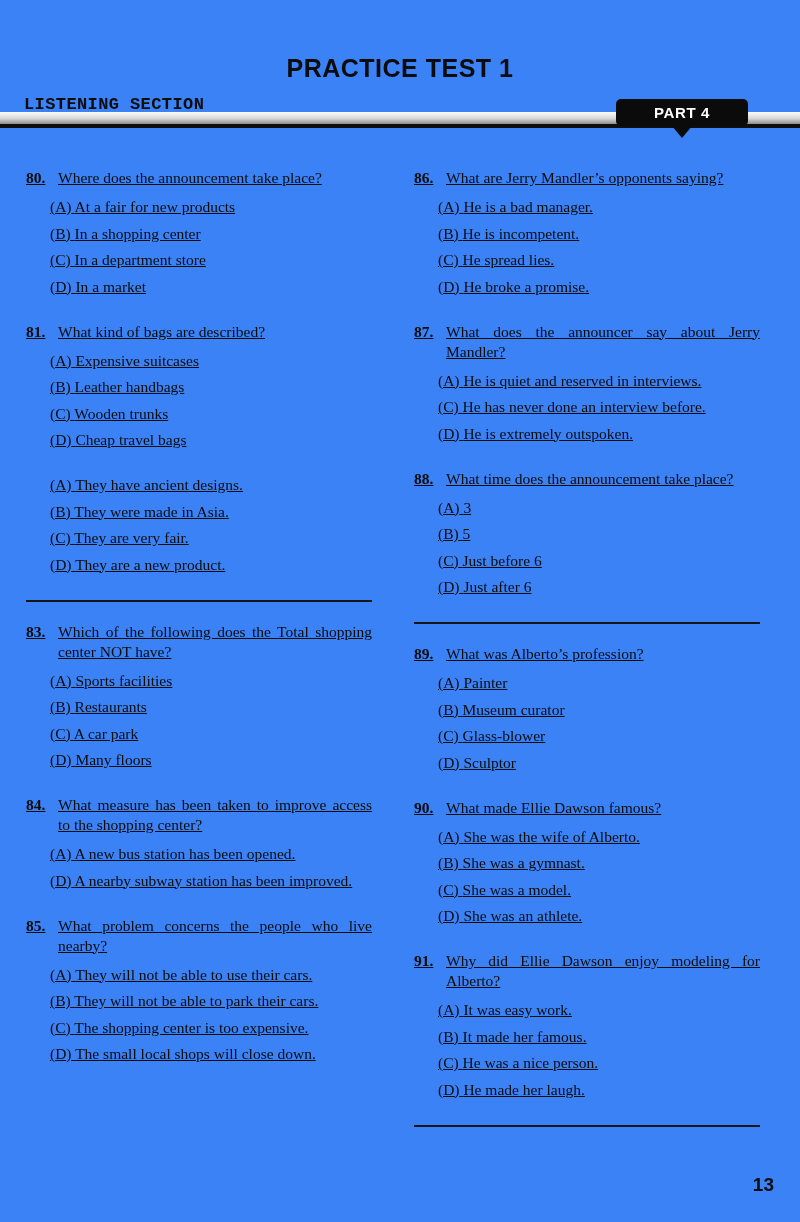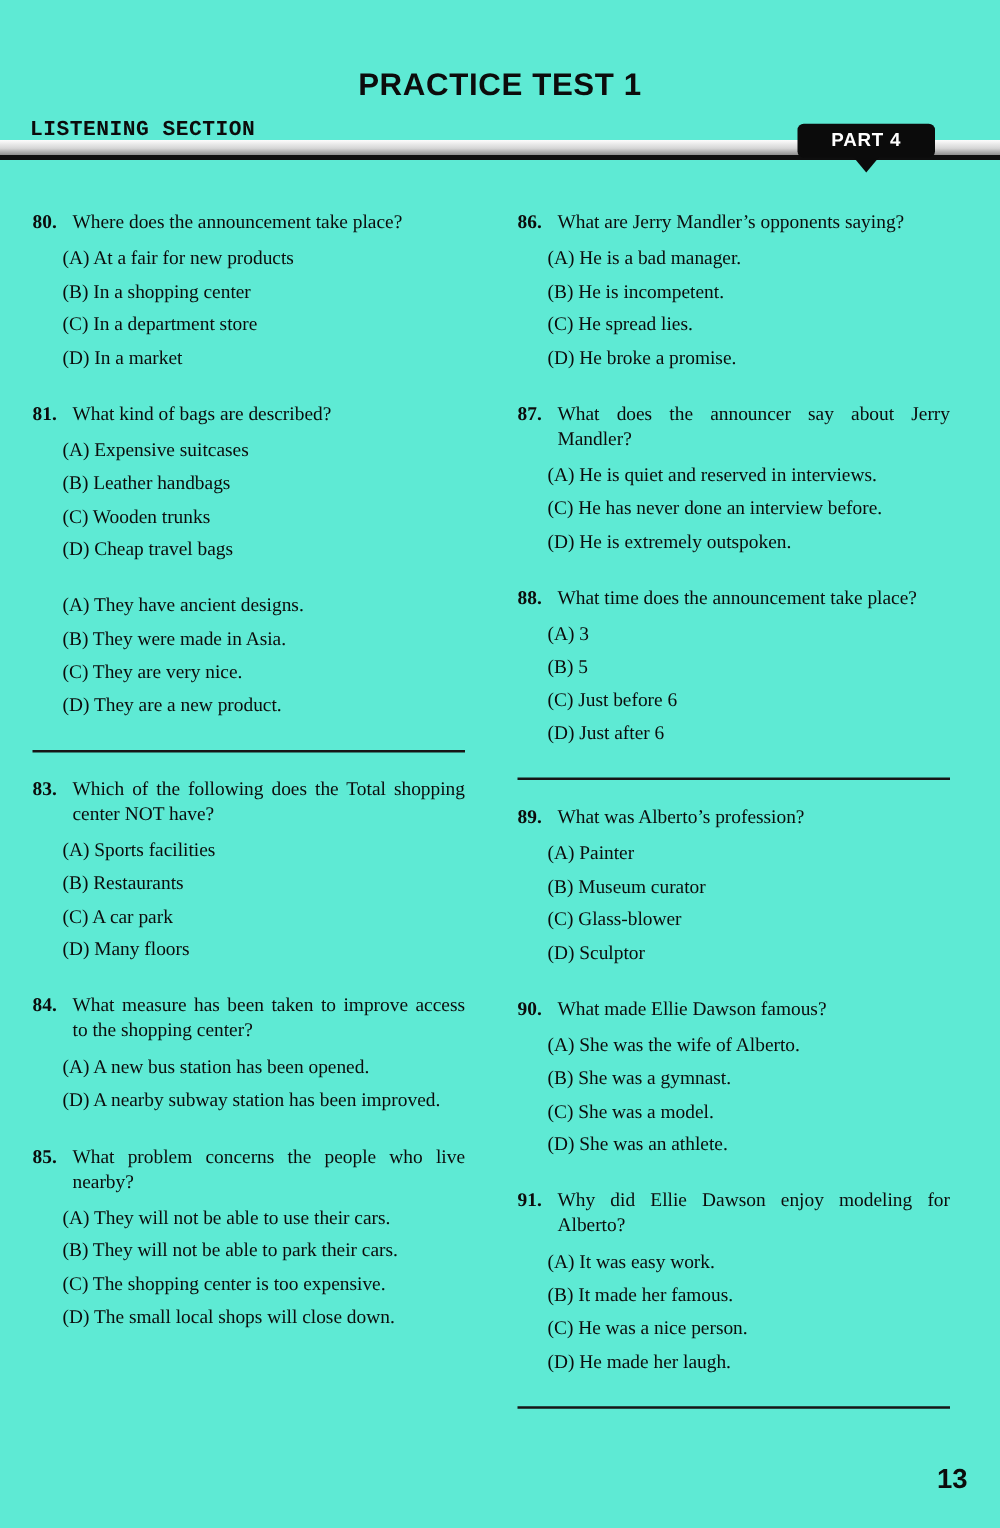--- a/index.html
+++ b/index.html
@@ -3,21 +3,21 @@
 <meta charset="utf-8">
 <style>
   * { margin: 0; padding: 0; box-sizing: border-box; }
   html, body { background: #ffffff; }
   body {
     width: 800px; height: 1222px;
     position: relative; overflow: hidden;
     font-family: "Liberation Serif", serif;
     color: #0c0c0c;
   }
-  .page { width: 800px; height: 1222px; position: relative; background: #5eead4; }
+  .page { width: 800px; height: 1222px; position: relative; background: #3b82f6; }
 
   .title {
     text-align: center;
     font-family: "Liberation Sans", sans-serif;
     font-weight: bold;
     font-size: 25px;
     letter-spacing: 0.5px;
     padding-top: 54px;
   }
 
@@ -35,21 +35,21 @@
     height: 12px;
     margin-top: -2px;
     background: linear-gradient(to bottom, #fdfdfd 0%, #d6d6d6 55%, #8e8e8e 100%);
   }
   .bar-rule { height: 4px; background: #0e0e0e; }
 
   .part-badge {
     position: absolute;
     right: 52px;
     bottom: 2px;
-    width: 110px;
+    width: 132px;
     height: 27px;
     background: #0b0b0b;
     border-radius: 5px;
     display: flex;
     align-items: center;
     justify-content: center;
     z-index: 3;
     margin-left: 35px;
   }
   .part-badge::after {
@@ -69,38 +69,38 @@
     font-weight: bold;
     font-size: 15px;
     letter-spacing: 0.6px;
   }
 
   .questions-area {
     display: flex;
     gap: 42px;
     padding: 40px 40px 0 26px;
   }
-  .column { flex: 1; min-width: 0; }
+  .column { flex: 1; min-width: 0; text-decoration: underline; }
 
   .question { margin-bottom: 25px; font-size: 15.5px; line-height: 20px; }
   .q-head { display: flex; margin-bottom: 9px; }
   .q-num { font-weight: bold; width: 32px; flex: none; }
   .q-text { flex: 1; text-align: justify; }
   .choices { margin-left: 24px; }
   .choice { padding-left: 30px; text-indent: -30px; margin-bottom: 6.5px; }
 
   .divider { height: 2px; background: #161616; margin: 4px 0 20px 0; }
 
   .page-number {
     position: absolute;
     right: 26px;
     bottom: 26px;
     font-family: "Liberation Sans", sans-serif;
     font-weight: bold;
-    font-size: 22px;
+    font-size: 19px;
   }
 </style>
 </head>
 <body>
 
 <div class="page">
 
   <h1 class="title">PRACTICE TEST 1</h1>
 
   <div class="header-bar">
@@ -135,21 +135,21 @@
             <div class="choice"><span class="choice-label">(A)</span> <span class="choice-text">Expensive suitcases</span></div>
             <div class="choice"><span class="choice-label">(B)</span> <span class="choice-text">Leather handbags</span></div>
             <div class="choice"><span class="choice-label">(C)</span> <span class="choice-text">Wooden trunks</span></div>
             <div class="choice"><span class="choice-label">(D)</span> <span class="choice-text">Cheap travel bags</span></div>
           </div>
         </div>
         <div class="question">
           <div class="choices">
             <div class="choice"><span class="choice-label">(A)</span> <span class="choice-text">They have ancient designs.</span></div>
             <div class="choice"><span class="choice-label">(B)</span> <span class="choice-text">They were made in Asia.</span></div>
-            <div class="choice"><span class="choice-label">(C)</span> <span class="choice-text">They are very nice.</span></div>
+            <div class="choice"><span class="choice-label">(C)</span> <span class="choice-text">They are very fair.</span></div>
             <div class="choice"><span class="choice-label">(D)</span> <span class="choice-text">They are a new product.</span></div>
           </div>
         </div>
         <div class="divider"></div>
         <div class="question">
           <div class="q-head">
             <span class="q-num">83.</span>
             <span class="q-text">Which of the following does the Total shopping center NOT have?</span>
           </div>
           <div class="choices">

